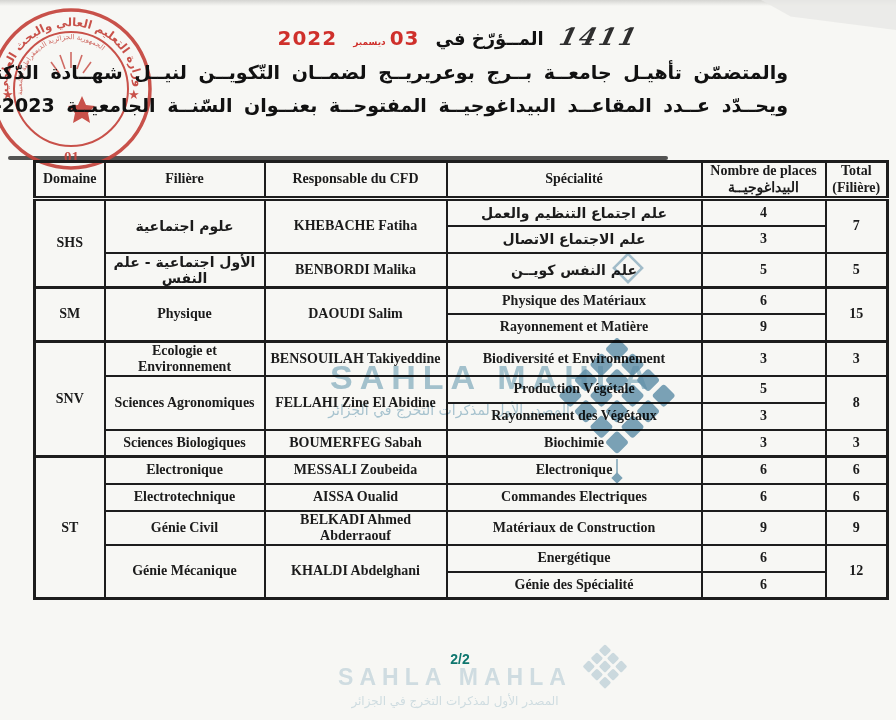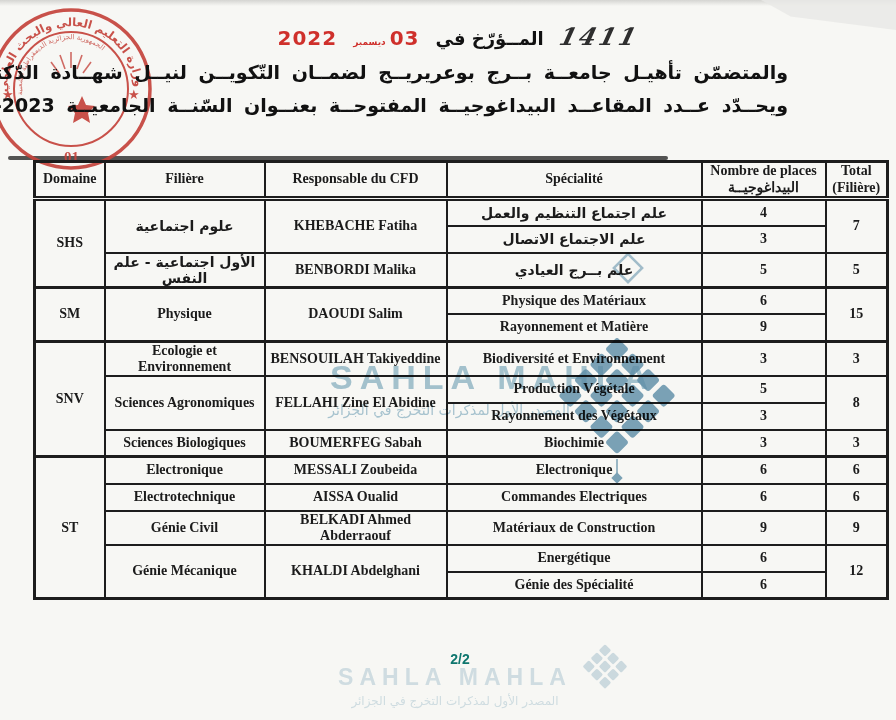--- a/index.html
+++ b/index.html
@@ -144,21 +144,21 @@
           <td class="col-places">4</td>
           <td class="col-total" rowspan="2">7</td>
         </tr>
         <tr>
           <td class="col-spec ar" dir="rtl">علم الاجتماع الاتصال</td>
           <td class="col-places">3</td>
         </tr>
         <tr>
           <td class="col-filiere ar" dir="rtl">الأول اجتماعية - علم النفس</td>
           <td class="col-resp">BENBORDI Malika</td>
-          <td class="col-spec ar" dir="rtl">علم بــرج العيادي</td>
+          <td class="col-spec ar" dir="rtl">علم النفس كويــن</td>
           <td class="col-places">5</td>
           <td class="col-total">5</td>
         </tr>
         <tr class="section-start">
           <td class="col-domaine" rowspan="2">SM</td>
           <td class="col-filiere" rowspan="2">Physique</td>
           <td class="col-resp" rowspan="2">DAOUDI Salim</td>
           <td class="col-spec">Physique des Matériaux</td>
           <td class="col-places">6</td>
           <td class="col-total" rowspan="2">15</td>

